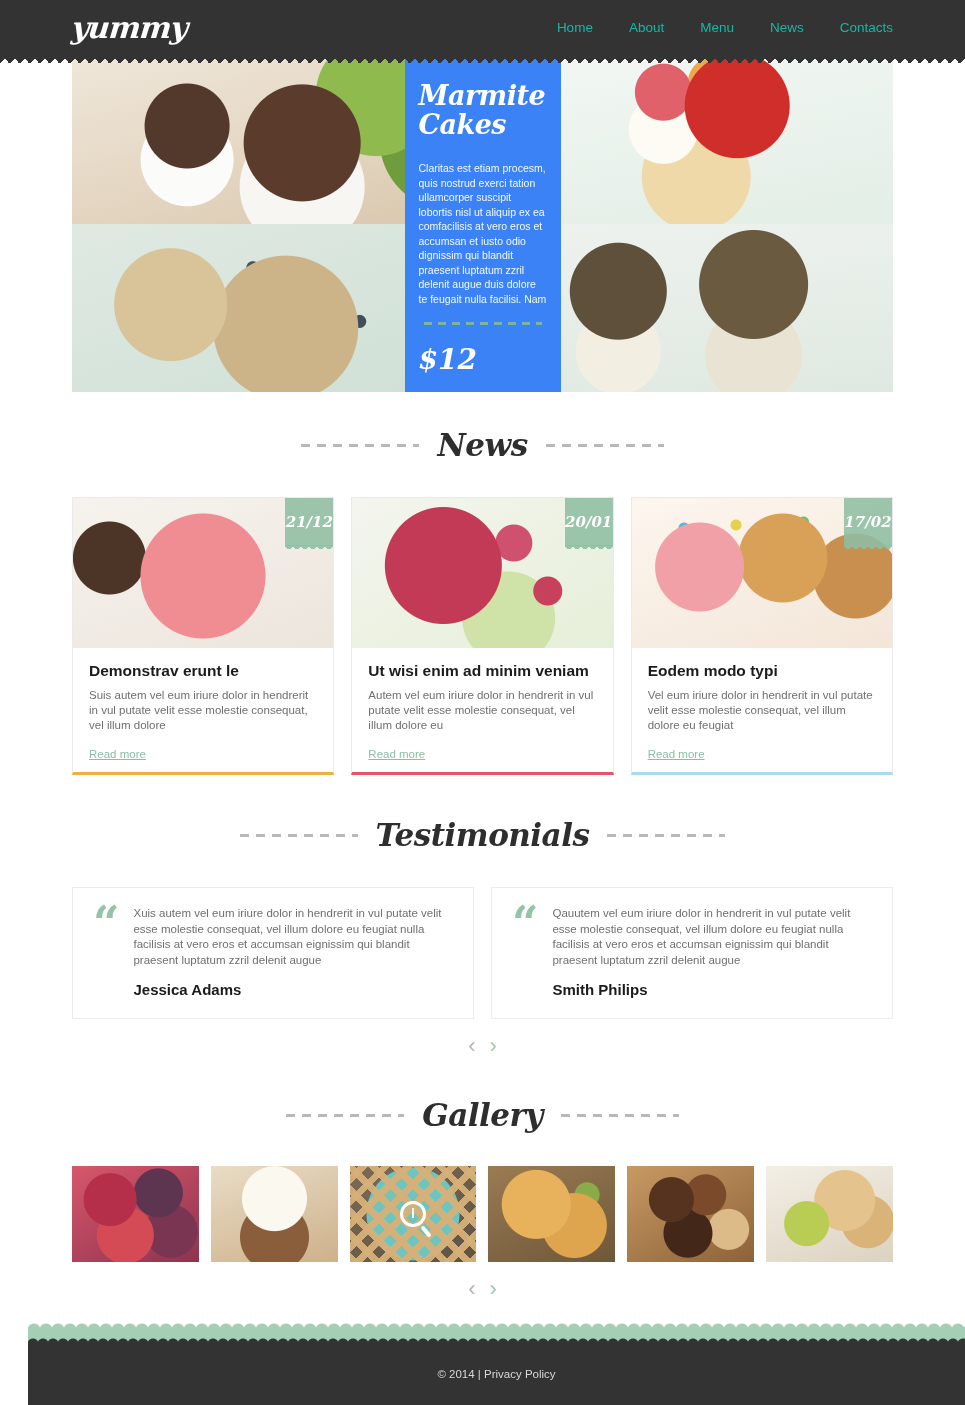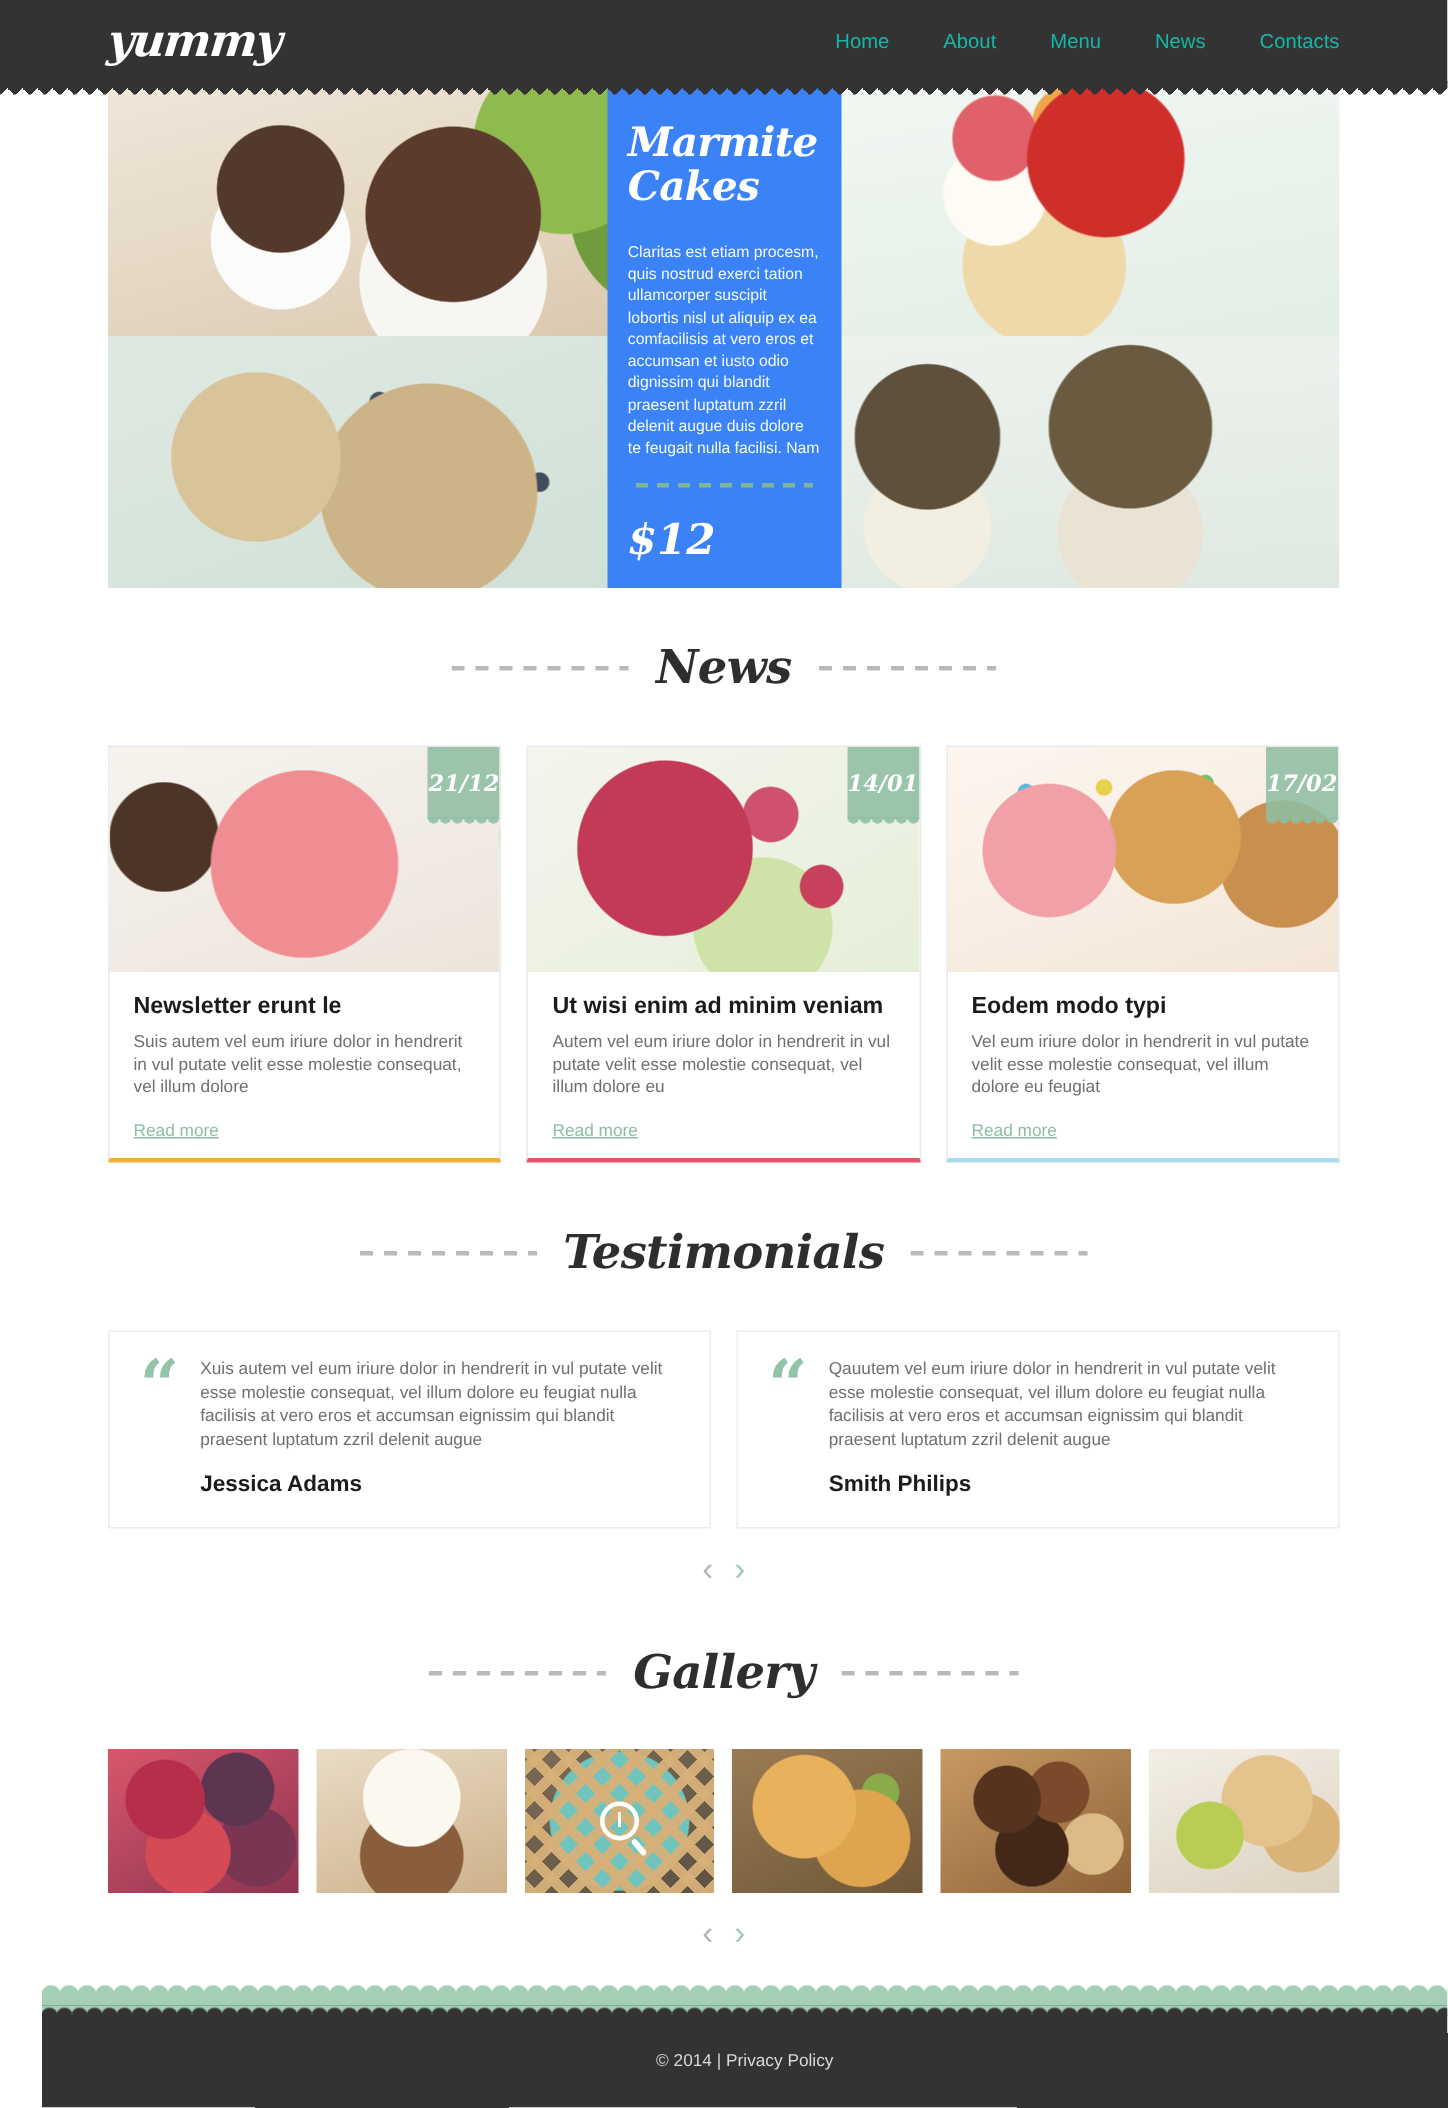--- a/index.html
+++ b/index.html
@@ -350,30 +350,30 @@
     </div>
 
     <div class="news-grid">
 
       <div class="news-card b-orange">
         <div class="news-thumb">
           <div class="gfx thumb-pink" style="position:absolute;inset:0;"></div>
           <div class="date-badge">21/12</div>
         </div>
         <div class="news-body">
-          <div class="news-title">Newsletter erunt le</div>
+          <div class="news-title">Demonstrav erunt le</div>
           <div class="news-text">Suis autem vel eum iriure dolor in hendrerit in vul putate velit esse molestie consequat, vel illum dolore</div>
           <a href="#" class="read-more">Read more</a>
         </div>
       </div>
 
       <div class="news-card b-pink">
         <div class="news-thumb">
           <div class="gfx thumb-rasp" style="position:absolute;inset:0;"></div>
-          <div class="date-badge">14/01</div>
+          <div class="date-badge">20/01</div>
         </div>
         <div class="news-body">
           <div class="news-title">Ut wisi enim ad minim veniam</div>
           <div class="news-text">Autem vel eum iriure dolor in hendrerit in vul putate velit esse molestie consequat, vel illum dolore eu</div>
           <a href="#" class="read-more">Read more</a>
         </div>
       </div>
 
       <div class="news-card b-blue">
         <div class="news-thumb">

